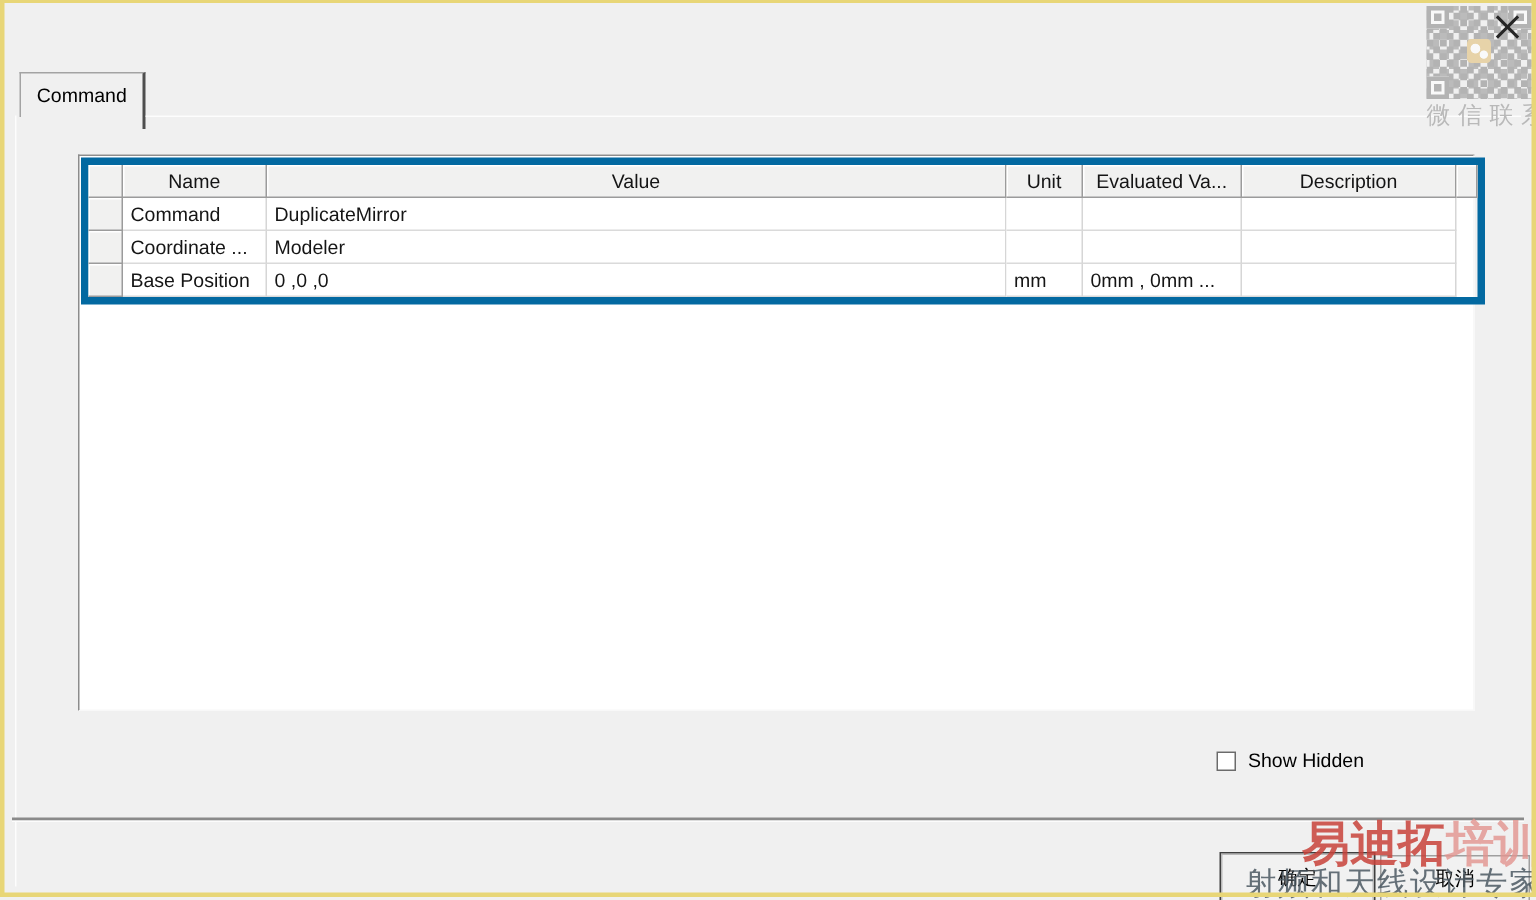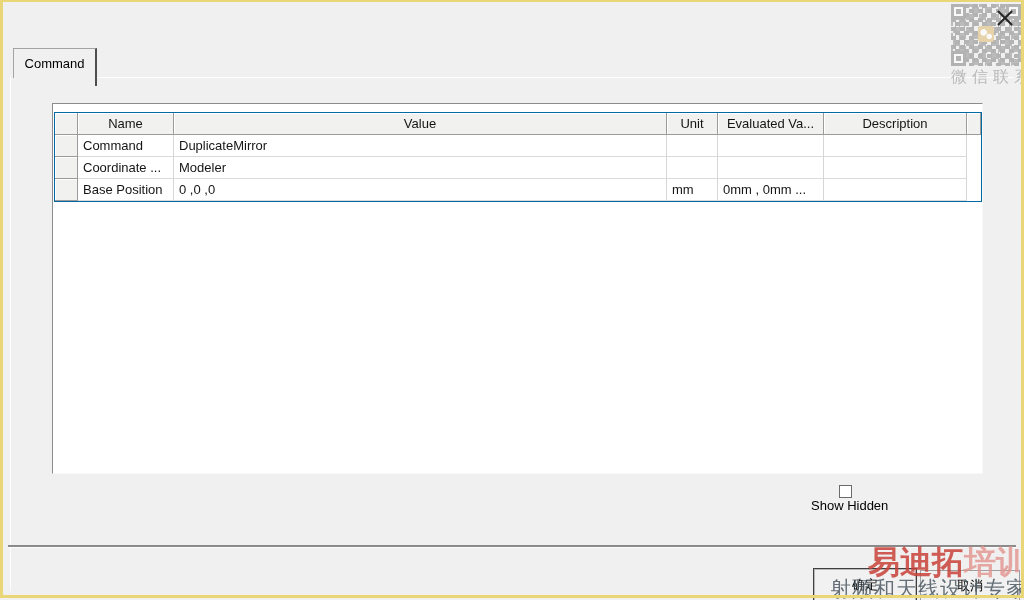--- a/index.html
+++ b/index.html
@@ -24,31 +24,31 @@
          border-left:1px solid #a3a3a3; border-top:1px solid #a3a3a3; border-right:2px solid #4e4e4e;
          display:flex; align-items:center; justify-content:center; font-size:13px; color:#000; }
   .tab-divider-ext { position:absolute; left:95px; top:78px; width:2px; height:8px; background:#4e4e4e; }
   .page-top-line { position:absolute; left:97px; top:77px; width:917px; height:1px; background:rgba(255,255,255,.85); }
   .page-left-line { position:absolute; left:10px; top:77px; width:1px; height:514px; background:rgba(255,255,255,.85); }
 
   
   .panel { position:absolute; left:52px; top:103px; width:931px; height:371px; background:#ffffff;
            border:1px solid; border-color:#8c8c8c #f8f8f8 #f8f8f8 #8c8c8c; }
   table.grid { border-collapse:separate; border-spacing:0; table-layout:fixed; width:926px;
-               margin:8px 0 0 1px; border:1px solid #0369a1; font-size:13px; color:#151515; }
+               margin:1px 0 0 1px; border:5px solid #0369a1; font-size:13px; color:#151515; }
   col.c-sel{width:23px} col.c-name{width:96px} col.c-value{width:493px}
   col.c-unit{width:51px} col.c-eval{width:106px} col.c-desc{width:143px} col.c-fill{width:14px}
   .grid th, .grid td { height:22px; overflow:hidden; white-space:nowrap; font-weight:normal; }
   .hcell { background:#f1f1f0; border-right:1px solid #9b9b9b; border-bottom:1px solid #9b9b9b;
            box-shadow:inset 1px 1px 0 #ffffff; text-align:center; }
   .dcell { background:#fff; border-right:1px solid #d6d6d6; border-bottom:1px solid #dadada;
            text-align:left; padding-left:5px; }
 
   
-  .show-hidden { position:absolute; left:811px; top:485px; display:flex; align-items:center;flex-direction:column; }
+  .show-hidden { position:absolute; left:811px; top:499px; display:flex; align-items:flex-end; }
   .checkbox { width:13px; height:13px; background:#fff; border:1px solid #6b6b6b; margin-right:8px; }
   .cb-label { font-size:13px; color:#000; }
 
   
   .groove { position:absolute; left:8px; top:545px; width:1008px; height:0;
             border-top:2px solid #8a8a8a; border-bottom:1px solid #fcfcfc; }
 
   
   .btn { position:absolute; background:#f1f1f1; font-size:13px; color:#000; z-index:10;
          display:flex; align-items:center; justify-content:center;

